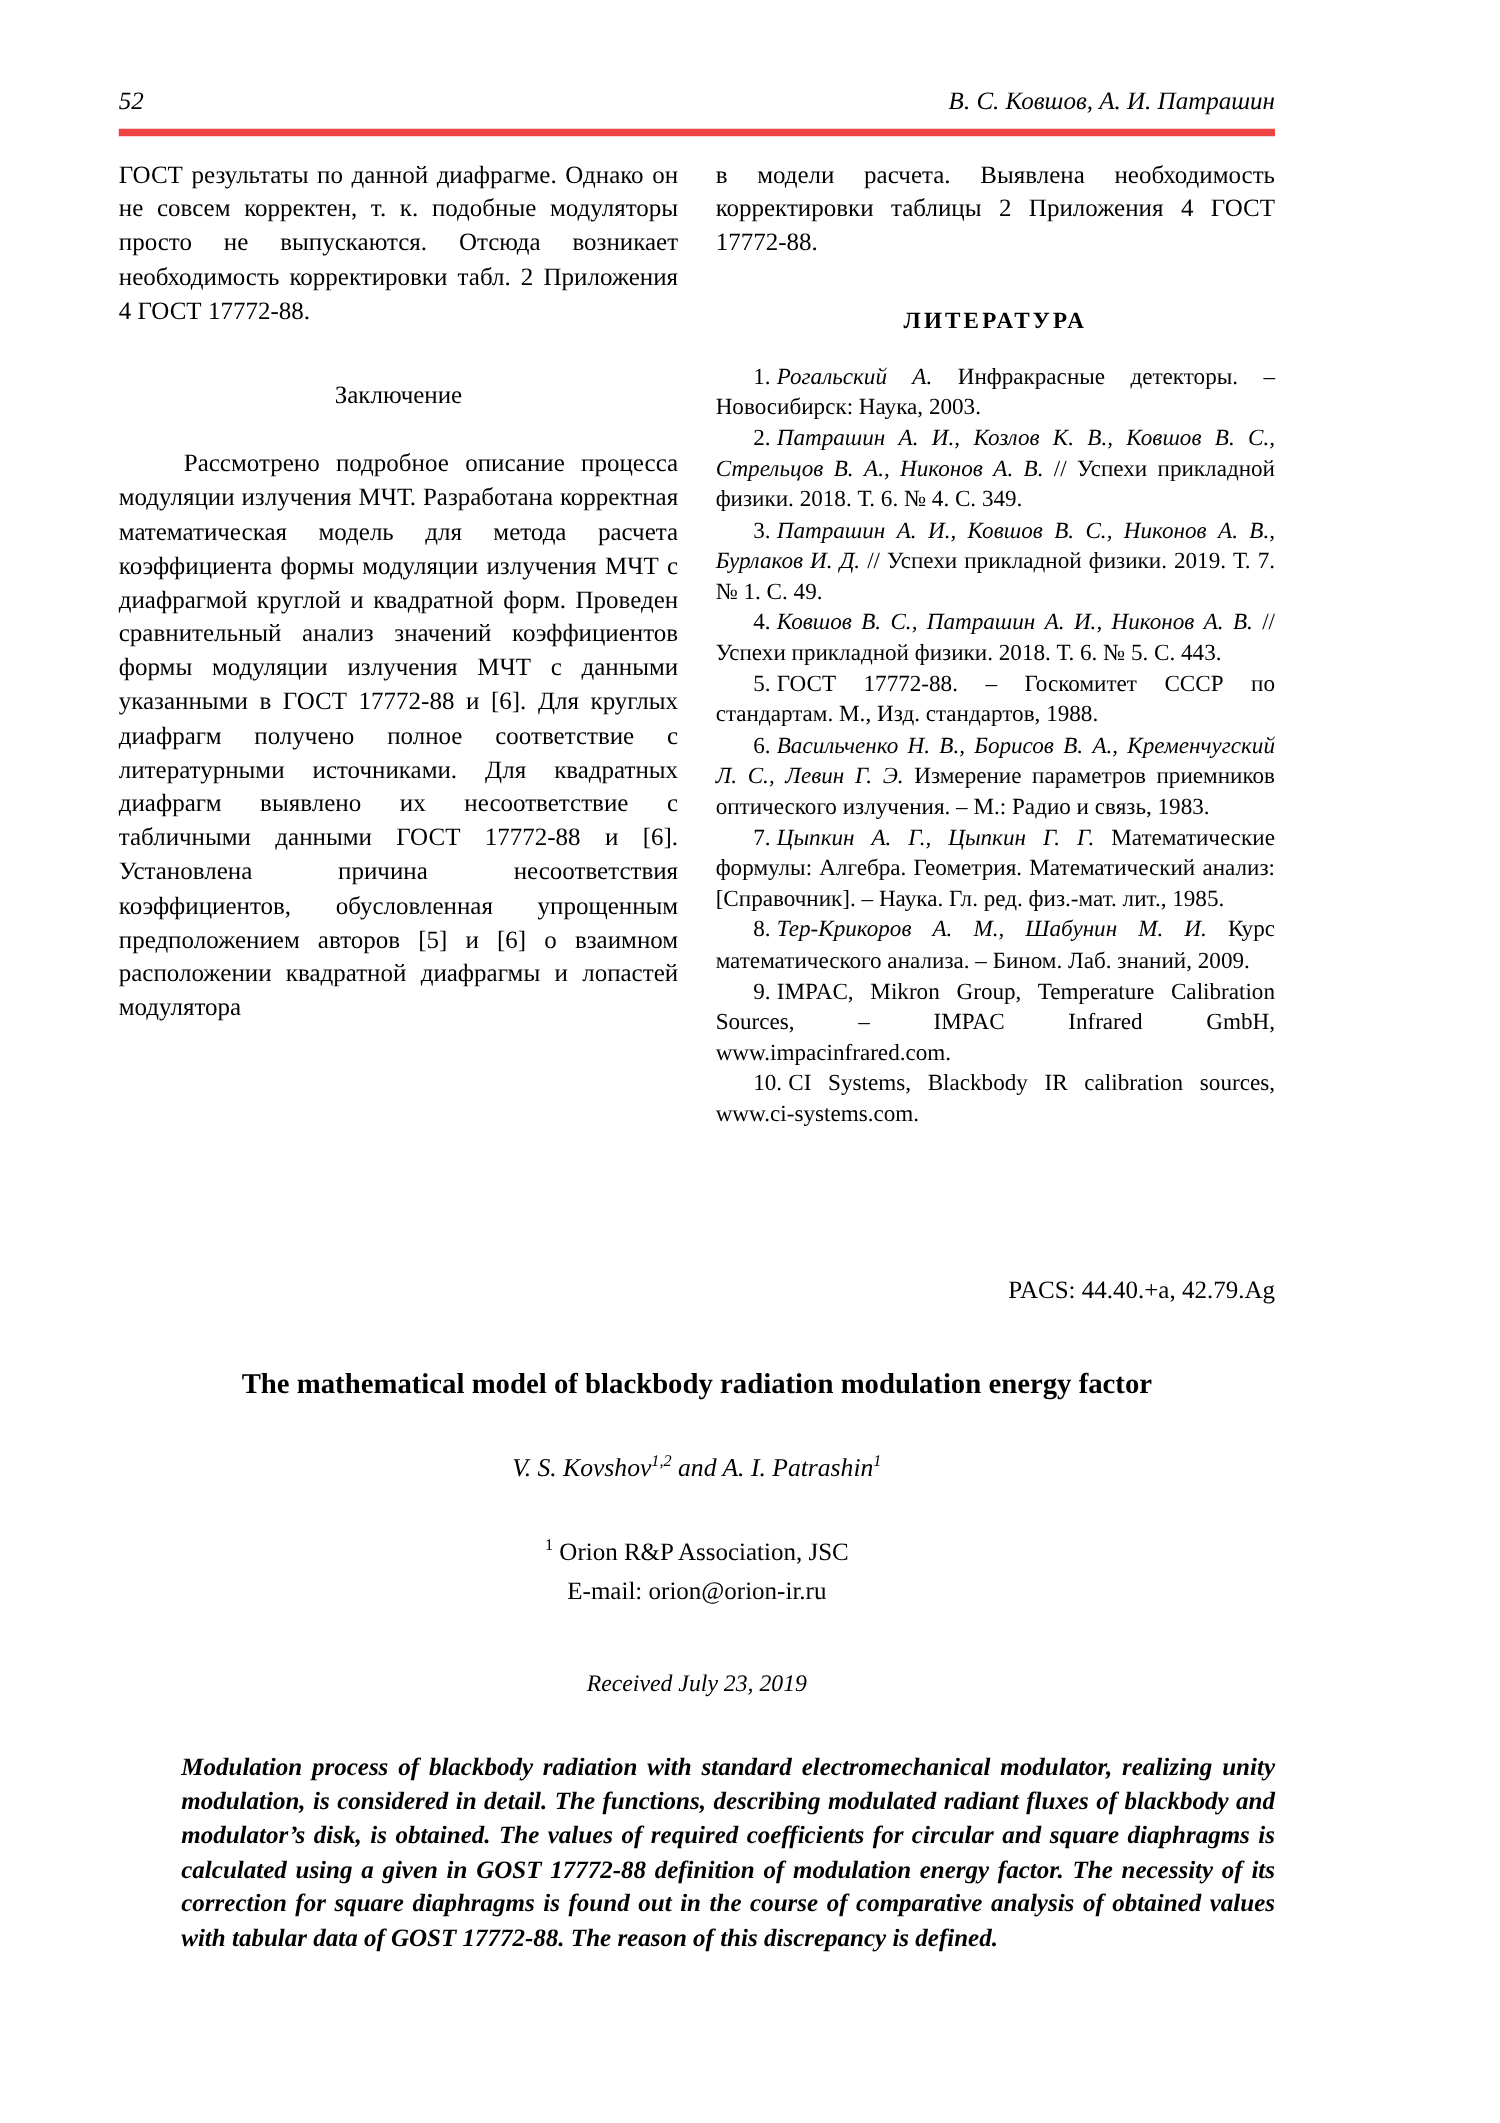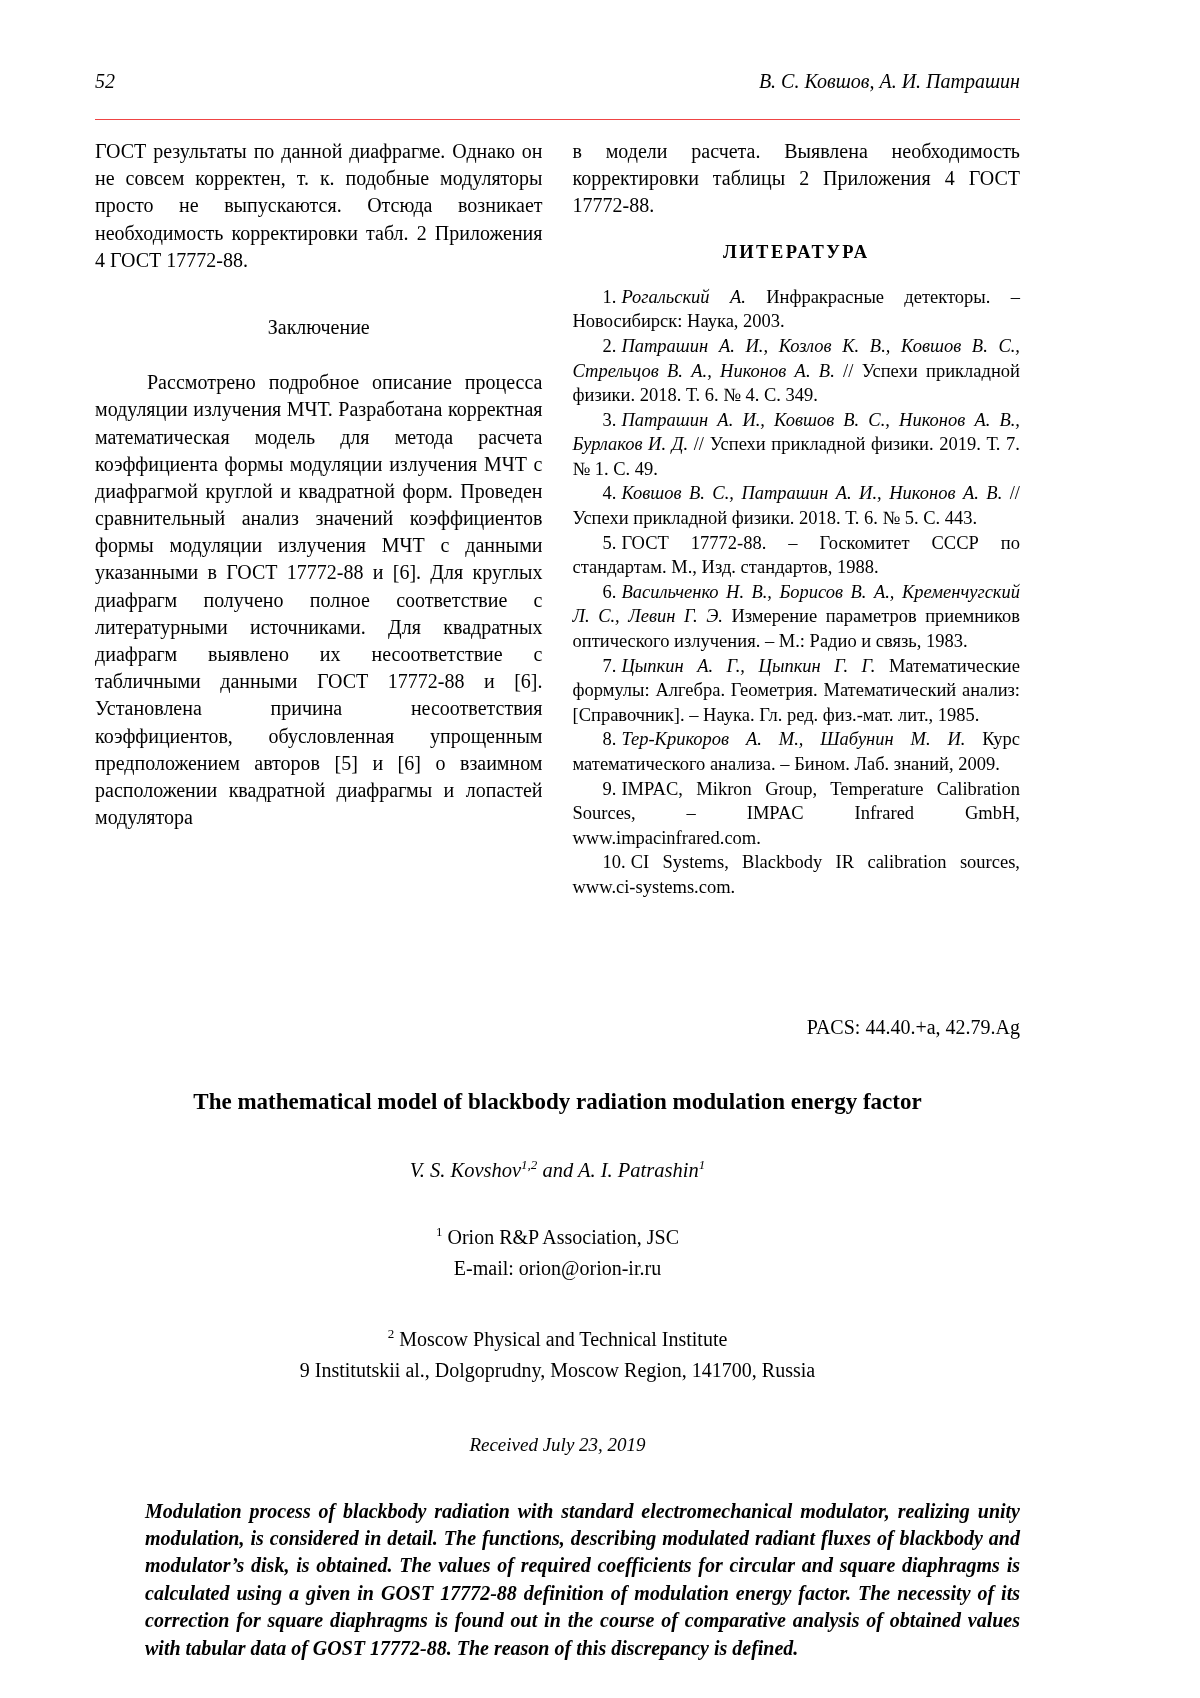--- a/index.html
+++ b/index.html
@@ -19,22 +19,22 @@
     min-height: 1698px;
     padding: 70px 180px 60px 95px;
   }
   
   .running-header {
     display: flex;
     justify-content: space-between;
     align-items: flex-end;
     font-style: italic;
     font-size: 20px;
-    padding-bottom: 26px;
-    border-bottom: 1px solid #ef4444;
+    padding-bottom: 10px;
+    border-bottom: 6px solid #ef4444;
   }
   
   .columns {
     display: flex;
     gap: 30px;
     margin-top: 18px;
   }
   .col {
     flex: 1 1 0;
     font-size: 20px;
@@ -46,21 +46,21 @@
     text-align: center;
     font-weight: normal;
     font-size: 20px;
     margin: 40px 0 28px 0;
   }
   .lit-heading {
     text-align: center;
     font-weight: bold;
     font-size: 18.5px;
     letter-spacing: 2.5px;
-    margin: 20px 0 20px 0;
+    margin: 36px 0 20px 0;
   }
   .indented { text-indent: 52px; }
   .refs {
     font-size: 18.5px;
     line-height: 1.33;
   }
   .ref {
     margin: 0;
     text-indent: 30px;
     text-align: justify;
@@ -156,22 +156,18 @@
 
   <div class="authors-en">
     <span>V. S. Kovshov</span><sup>1,2</sup><span> and </span><span>A. I. Patrashin</span><sup>1</sup>
   </div>
 
   <div class="affiliation affiliation-1">
     <div><sup>1</sup><span> Orion R&amp;P Association, JSC</span></div>
     <div>E-mail: orion@orion-ir.ru</div>
   </div>
 
-  <div class="affiliation affiliation-2">
-    <div><sup>2</sup><span> Moscow Physical and Technical Institute</span></div>
-    <div>9 Institutskii al., Dolgoprudny, Moscow Region, 141700, Russia</div>
-  </div>
 
   <div class="received">Received July 23, 2019</div>
 
   <div class="abstract">Modulation process of blackbody radiation with standard electromechanical modulator, realizing unity modulation, is considered in detail. The functions, describing modulated radiant fluxes of blackbody and modulator’s disk, is obtained. The values of required coefficients for circular and square diaphragms is calculated using a given in GOST 17772-88 definition of modulation energy factor. The necessity of its correction for square diaphragms is found out in the course of comparative analysis of obtained values with tabular data of GOST 17772-88. The reason of this discrepancy is defined.</div>
 
 </div>
 
 </body></html>

